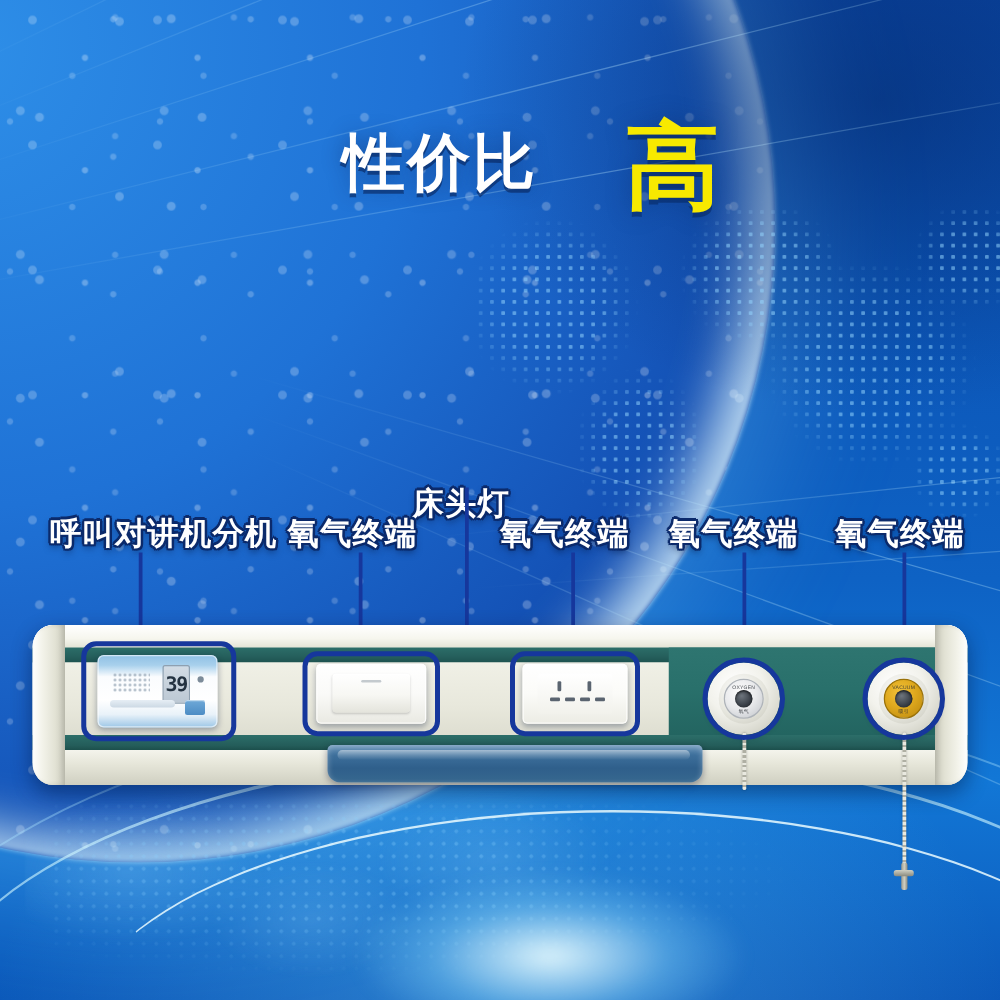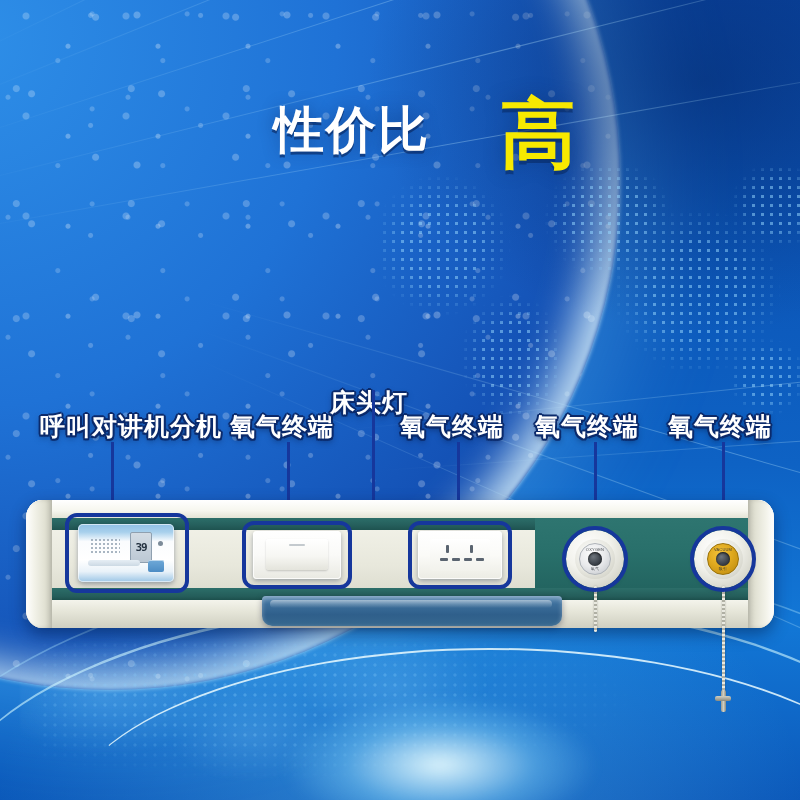--- a/index.html
+++ b/index.html
@@ -240,21 +240,21 @@
     position:absolute; left:12px; top:14px; width:30px; height:16px;
     background-image:radial-gradient(circle, #9AA9B8 .9px, transparent 1.2px);
     background-size:4px 4px;
     opacity:.85;
   }
   .ic-display {
     position:absolute; left:52px; top:8px; width:22px; height:31px;
     border-radius:2px;
     background:linear-gradient(180deg,#D3DCE4,#BCC8D4);
     border:1px solid #8FA0B0;
-    color:#243240; font-size:11px; font-weight:bold;
+    color:#243240; font-size:16px; font-weight:bold;
     display:flex; align-items:center; justify-content:center;
     font-family:"DejaVu Sans Mono","Liberation Mono",monospace;
     letter-spacing:-1px;
   }
   .ic-led {
     position:absolute; left:80px; top:17px; width:5px; height:5px; border-radius:50%;
     background:#7C8B99;
   }
   .ic-bar {
     position:absolute; left:10px; top:36px; width:52px; height:6px;

